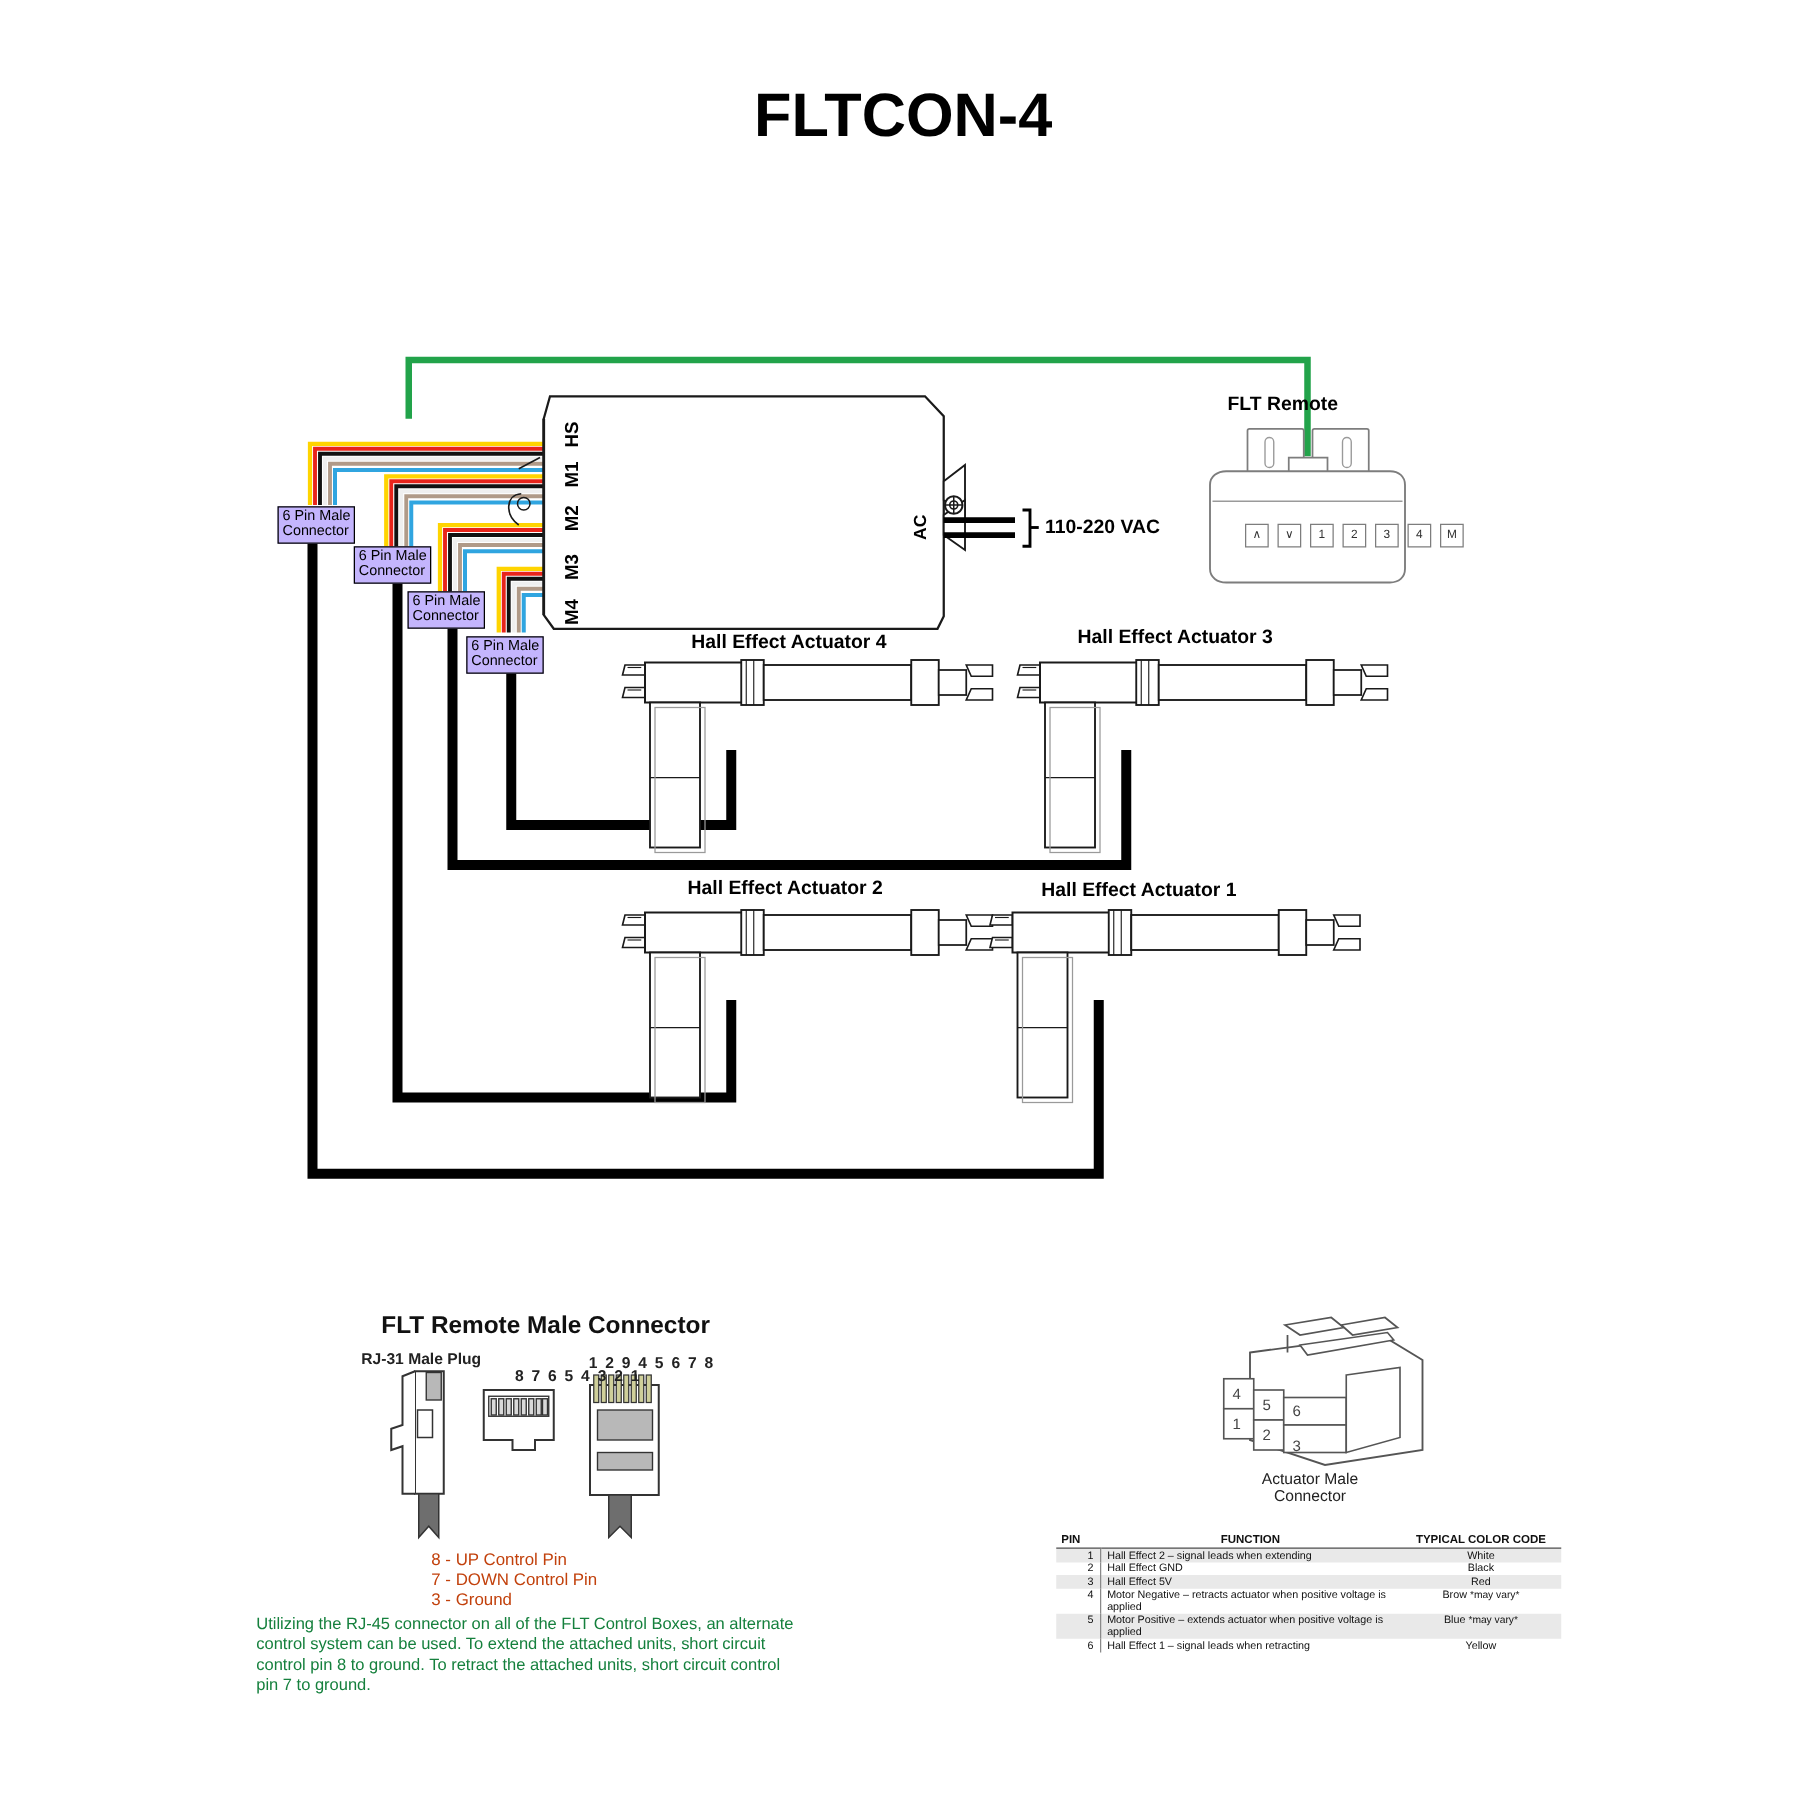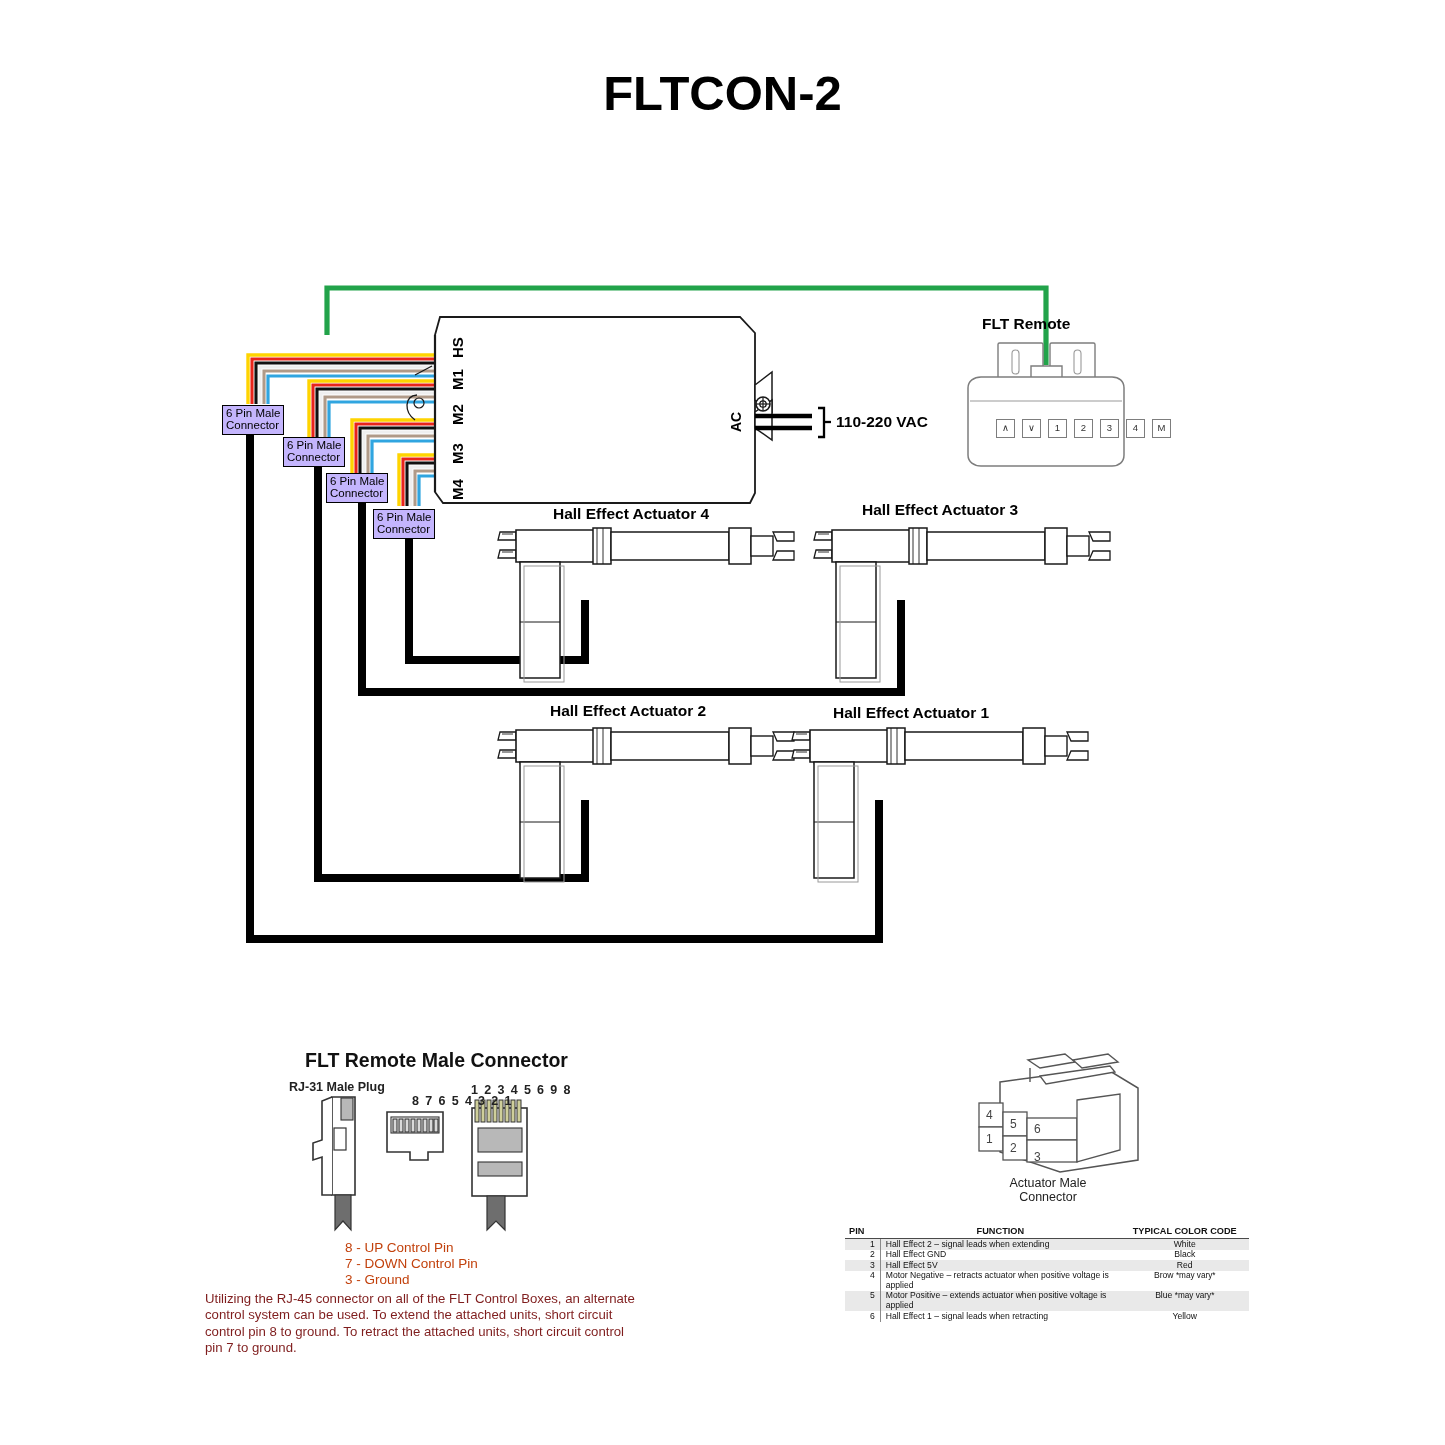--- a/index.html
+++ b/index.html
@@ -134,21 +134,21 @@
     font-size: 13.5px;
     color: #c2410c;
   }
   #para {
     position: absolute;
     left: 205px;
     top: 1291px;
     width: 440px;
     font-size: 13.2px;
     line-height: 16.4px;
-    color: #7f1d1d;
+    color: #15803d;
   }
 
   
   #act-conn-lbl {
     position: absolute;
     left: 1000px;
     top: 1176px;
     width: 96px;
     text-align: center;
     font-size: 12.5px;
@@ -196,21 +196,21 @@
   #pin-table th.h-fn  { text-align: center; }
   #pin-table th.h-col { text-align: center; }
   .mayvary { font-size: 8.2px; }
 </style>
 </head>
 <body>
 
 <div id="page">
 
   <div id="title-block">
-    <div id="title-line1">FLTCON-2</div>
+    <div id="title-line1">FLTCON-4</div>
   </div>
 
   <svg id="diagram-svg" viewBox="0 0 1445 1445">
 
     <defs>
       <g id="actuator-art">
 
         <path d="M0,22 L18,22 L18,14 L2,14 Z" fill="#fff" stroke="#1a1a1a" stroke-width="1.3"></path>
         <path d="M0,40 L18,40 L18,32 L2,32 Z" fill="#fff" stroke="#1a1a1a" stroke-width="1.3"></path>
         <line x1="4" y1="16" x2="15" y2="16" stroke="#1a1a1a" stroke-width="0.9"></line>
@@ -415,21 +415,21 @@
   </div>
 
   <div class="lbl bold-lbl" style="left:553px; top:505px;">Hall Effect Actuator  4</div>
   <div class="lbl bold-lbl" style="left:862px; top:501px;">Hall Effect Actuator  3</div>
   <div class="lbl bold-lbl" style="left:550px; top:702px;">Hall Effect Actuator 2</div>
   <div class="lbl bold-lbl" style="left:833px; top:704px;">Hall Effect Actuator 1</div>
 
   <div id="rj-heading">FLT Remote  Male Connector</div>
   <div id="rj-plug-lbl">RJ-31 Male Plug</div>
   <div id="pin-nums-a">8 7 6 5 4 3 2 1</div>
-  <div id="pin-nums-b">1 2 3 4 5 6 9 8</div>
+  <div id="pin-nums-b">1 2 9 4 5 6 7 8</div>
 
   <div class="pinfunc" style="top:1240px;">8 - UP Control Pin</div>
   <div class="pinfunc" style="top:1256px;">7 - DOWN Control Pin</div>
   <div class="pinfunc" style="top:1272px;">3 - Ground</div>
 
   <div id="para">Utilizing the RJ-45 connector on all of the FLT Control Boxes, an alternate control system can be used. To extend the attached units, short circuit control pin 8 to ground. To retract the attached units, short circuit control pin 7 to ground.</div>
 
   <div class="lbl" style="left:986px; top:1108px; font-size:12px; color:#444;">4</div>
   <div class="lbl" style="left:1010px; top:1117px; font-size:12px; color:#444;">5</div>
   <div class="lbl" style="left:986px; top:1132px; font-size:12px; color:#444;">1</div>

